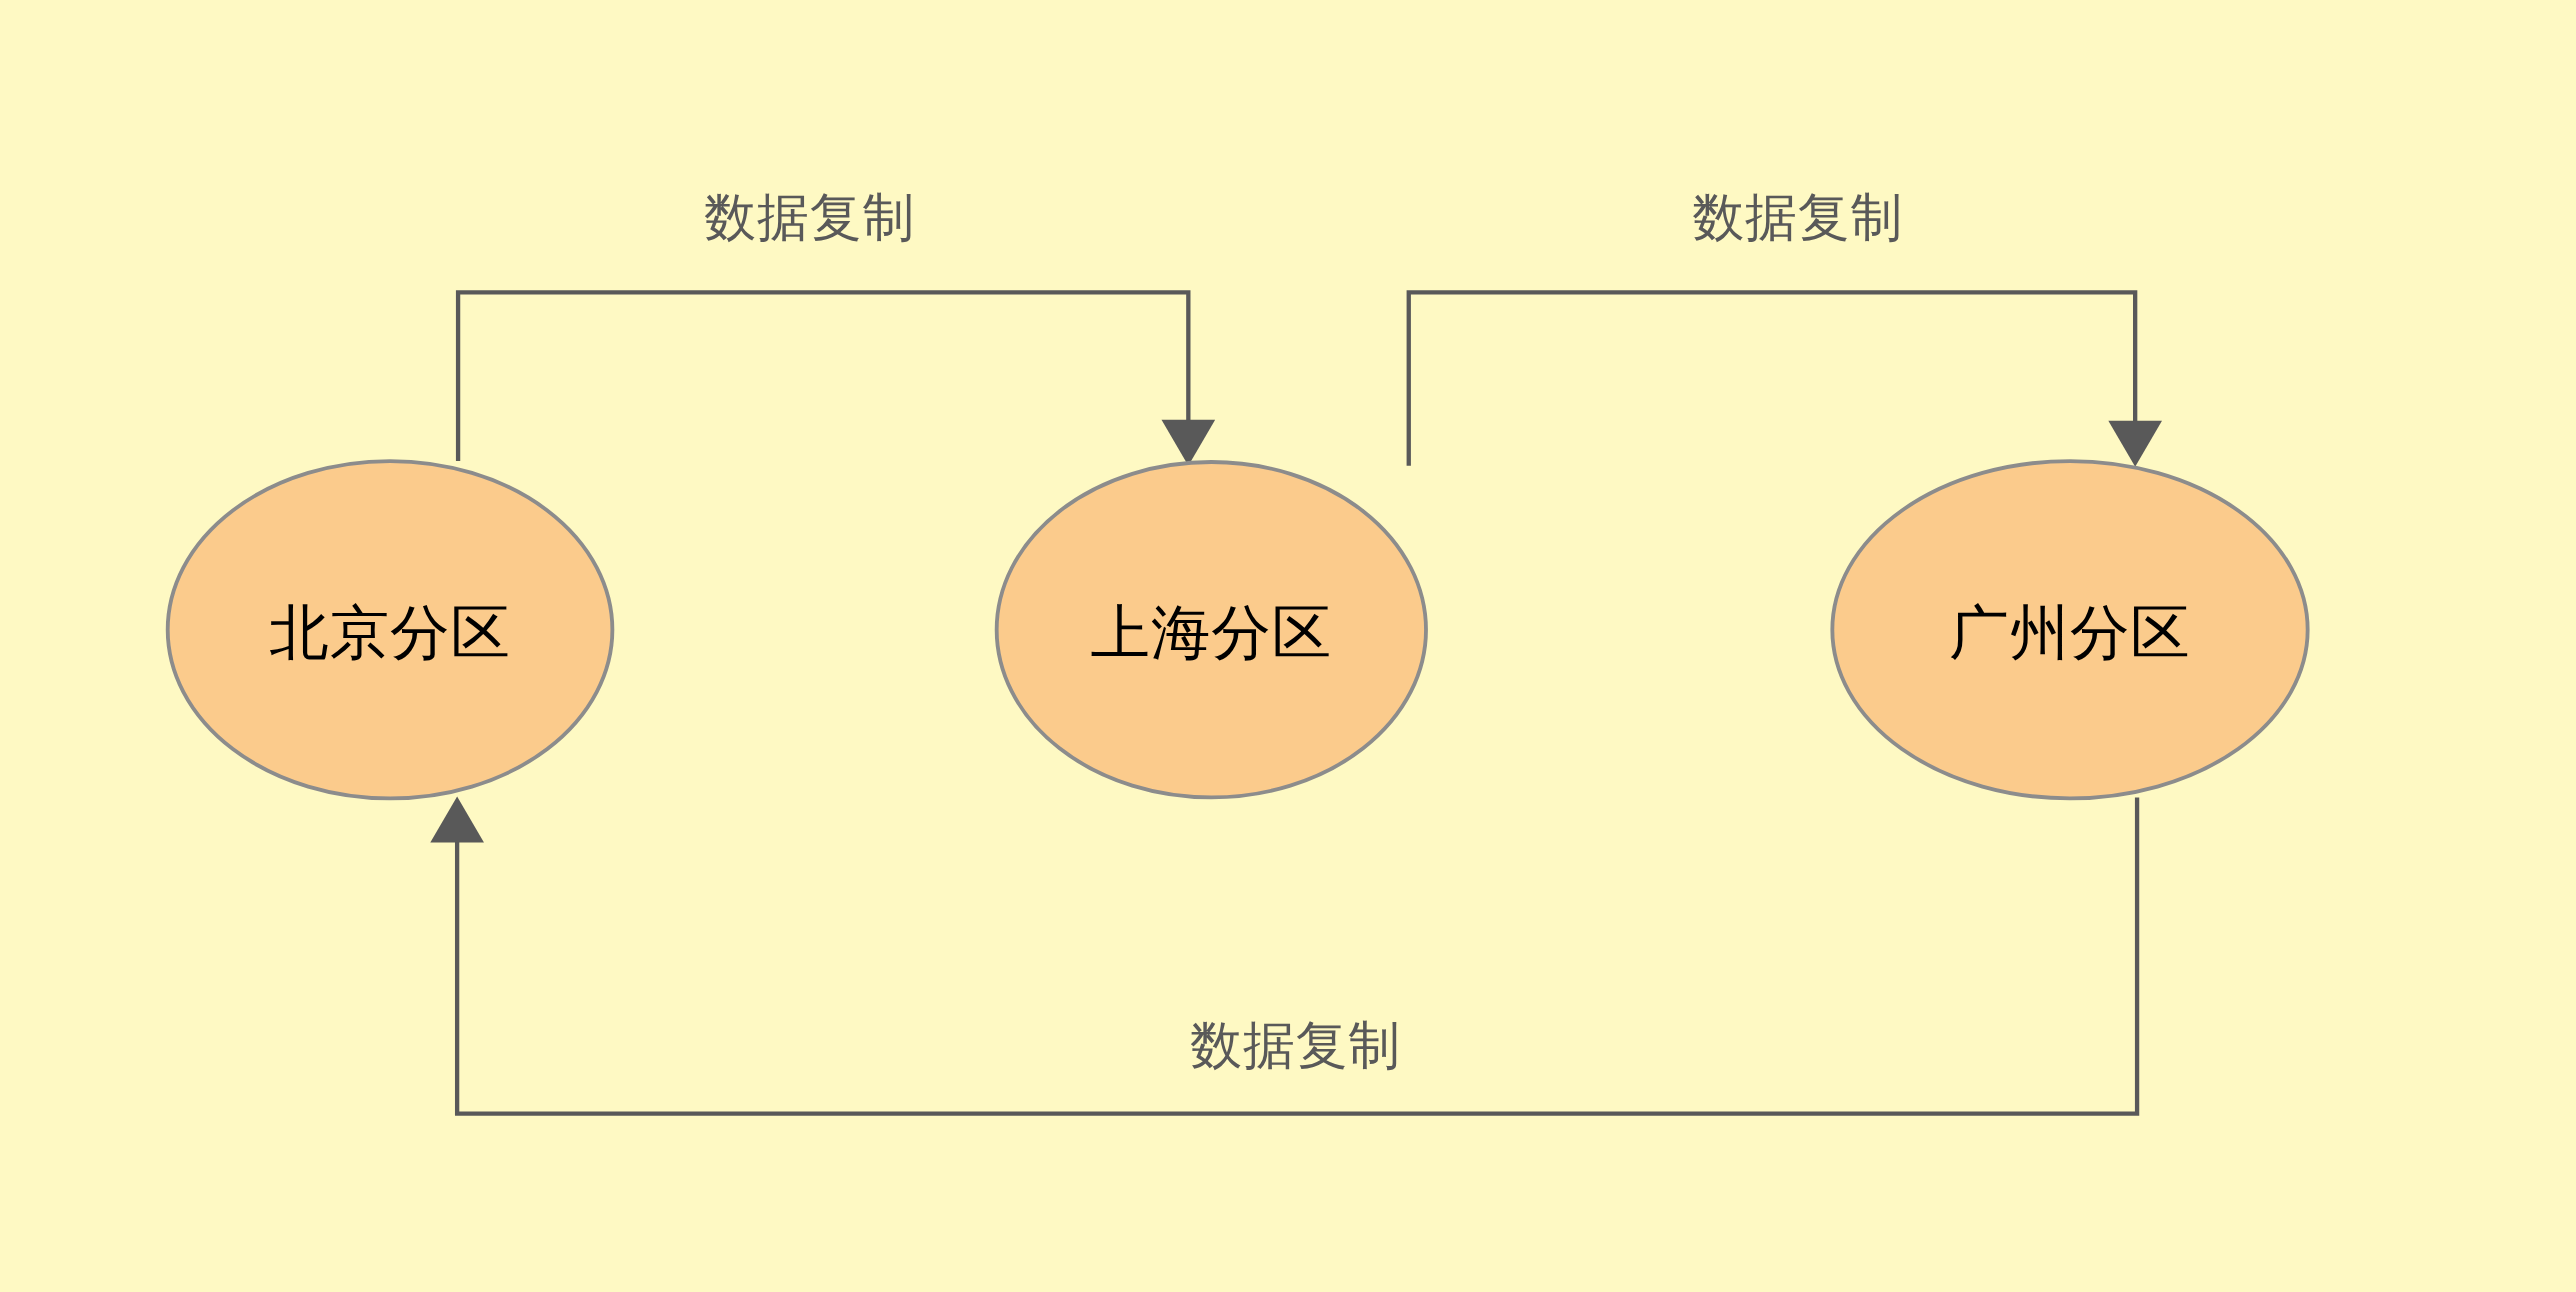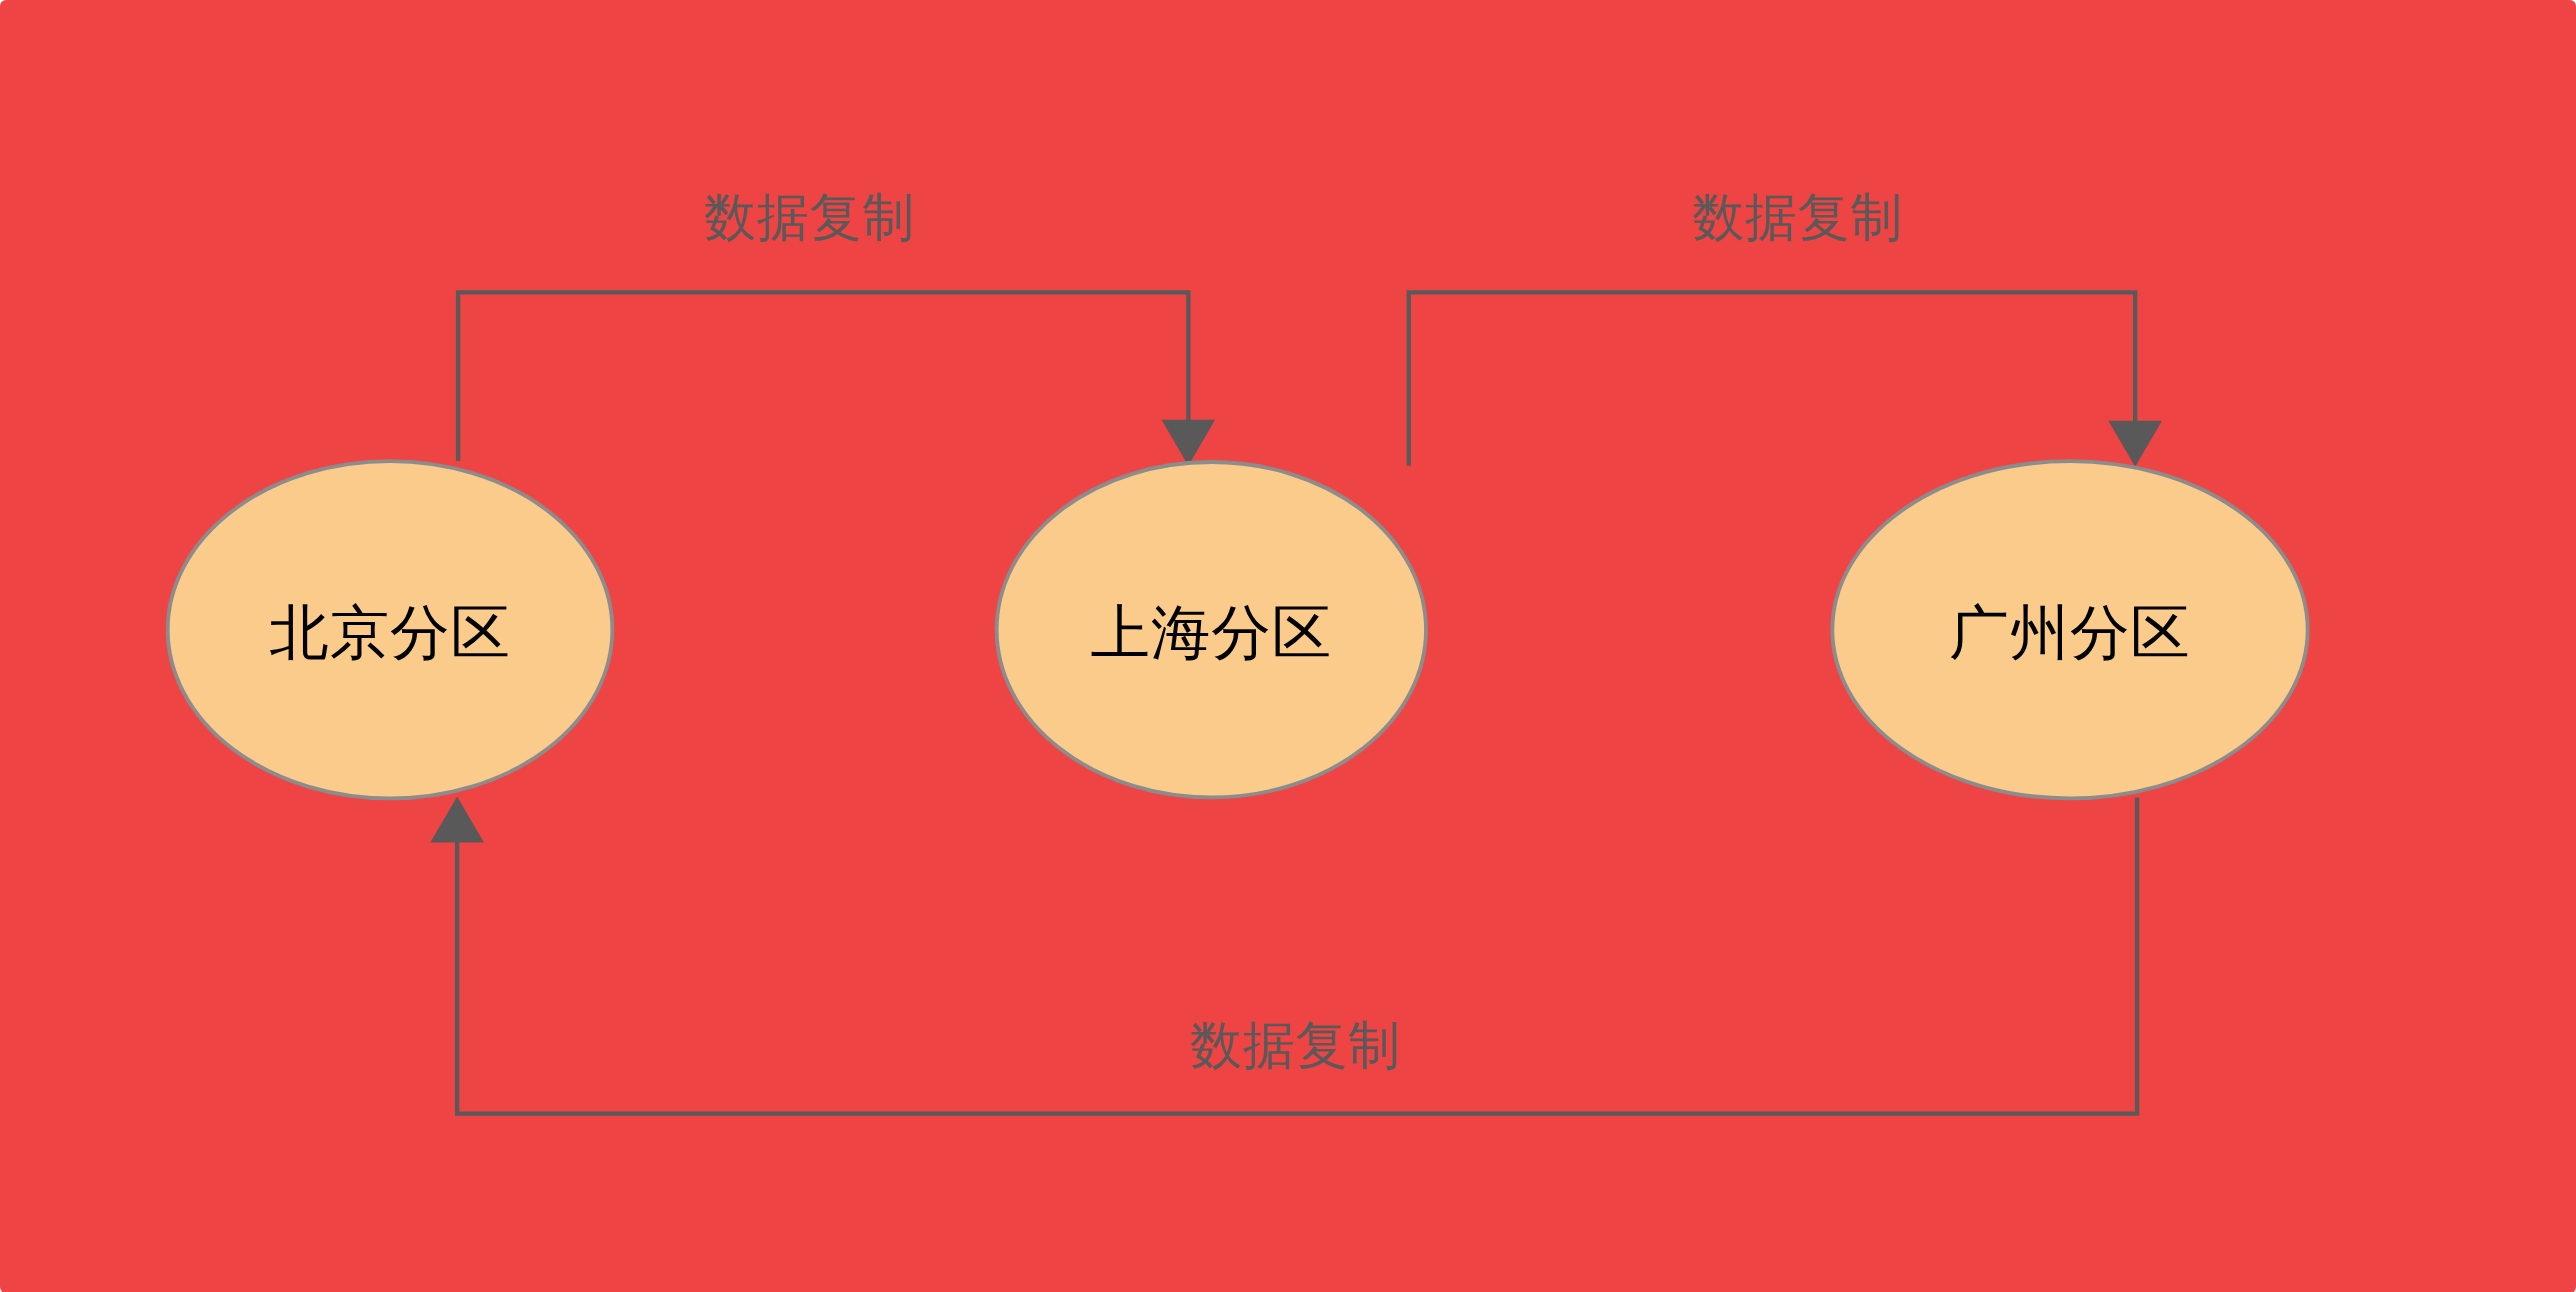--- a/index.html
+++ b/index.html
@@ -10,22 +10,21 @@
   body {
     width: 2576px;
     height: 1293px;
     overflow: hidden;
     font-family: "Liberation Sans", "DejaVu Sans", sans-serif;
   }
   #diagram-root {
     position: relative;
     width: 2576px;
     height: 1293px;
-    background: #ef4444;
-    border-radius: 6px;
+    background: #fef9c3;
   }
   #diagram-svg {
     position: absolute;
     top: 0;
     left: 0;
     width: 2576px;
     height: 1293px;
     display: block;
   }
   .node-ellipse {

